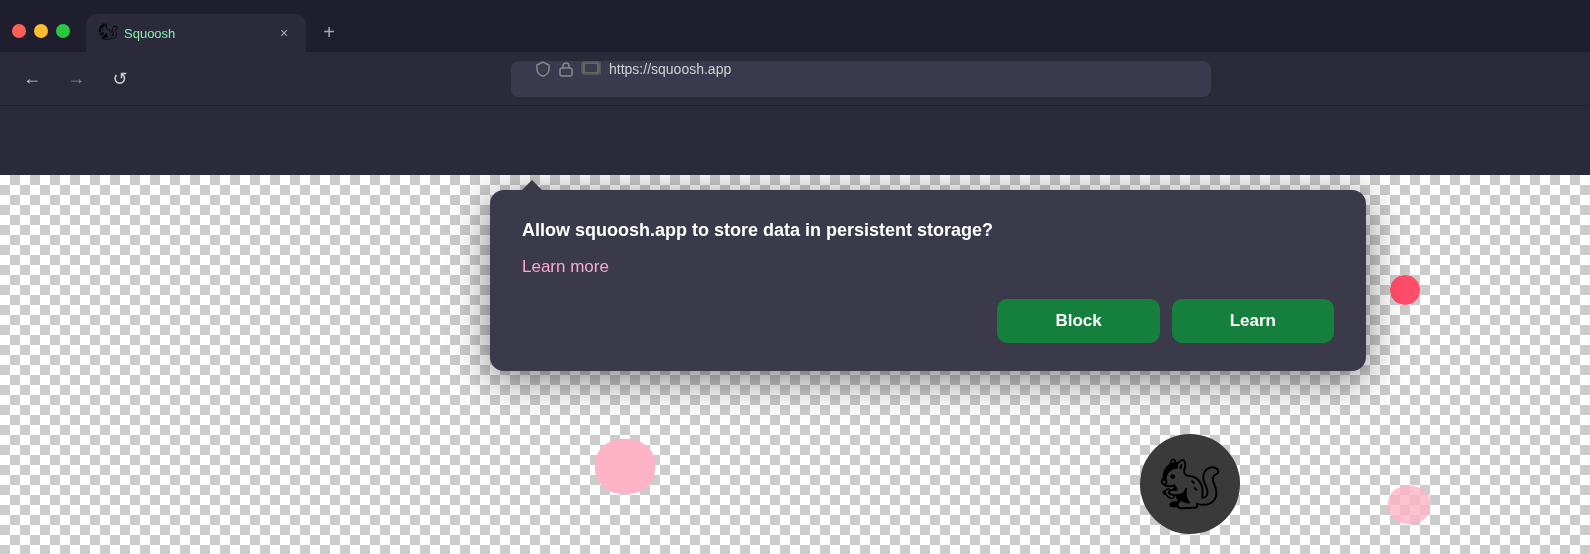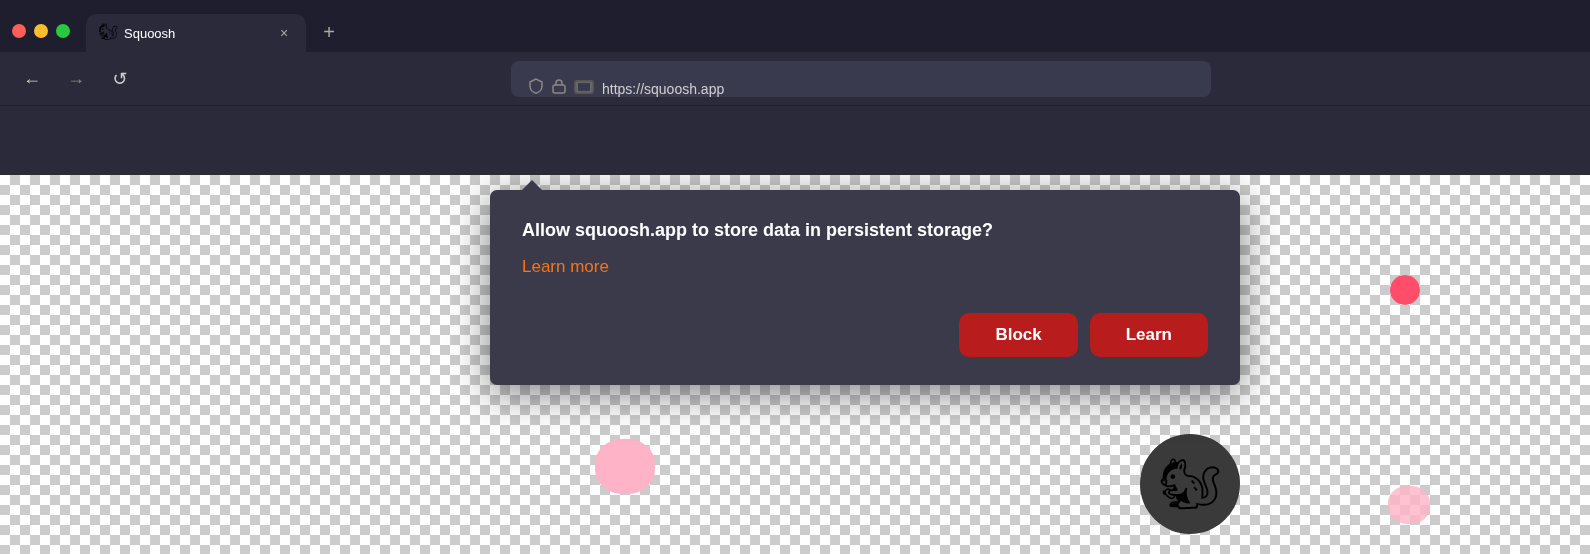--- a/index.html
+++ b/index.html
@@ -63,21 +63,21 @@
     }
 
     .tab-favicon {
       width: 18px;
       height: 18px;
       font-size: 16px;
       line-height: 1;
     }
 
     .tab-title {
-      color: #ffffff;
+      color: #86efac;
       font-size: 13px;
       font-weight: 500;
       flex: 1;
     }
 
     .tab-close-btn {
       background: none;
       border: none;
       color: #aaa;
       font-size: 14px;
@@ -130,22 +130,22 @@
       border-radius: 50%;
     }
     .nav-btn.active { color: #ccc; }
 
     .address-bar {
       flex: 1;
       background: #3a3a4e;
       border-radius: 8px;
       height: 36px;
       display: flex;
-      align-items: flex-end;
-      padding: 0 17px;
+      align-items: flex-start;
+      padding: 0 24px;
       gap: 8px;
       max-width: 700px;
       margin: 0 auto;
     }
 
     .address-icon {
       color: #888;
       font-size: 14px;
     }
 
@@ -231,60 +231,60 @@
       align-items: center;
       justify-content: center;
       overflow: hidden;
     }
 
     
     .permission-popup {
       position: absolute;
       top: 15px;
       left: 490px;
-      width: 750px;
+      width: 876px;
       background: #3a3a4a;
-      border-radius: 7px;
+      border-radius: 14px;
       padding: 28px 32px 28px 32px;
       box-shadow: 0 8px 40px rgba(0,0,0,0.5);
       z-index: 10;
     }
 
     .permission-question {
       color: #ffffff;
       font-size: 18px;
       font-weight: 600;
       margin-bottom: 14px;
       line-height: 1.4;
     }
 
     .permission-learn-more {
-      color: #f97316;
+      color: #f9a8d4;
       font-size: 17px;
       font-weight: 500;
       cursor: pointer;
       text-decoration: none;
       display: inline-block;
-      margin-bottom: 36px;
+      margin-bottom: 22px;
     }
 
     .permission-buttons {
       display: flex;
       justify-content: flex-end;
       gap: 12px;
     }
 
     .perm-btn {
-      padding: 12px 36px;
+      padding: 12px 58px;
       border-radius: 10px;
       border: none;
       font-size: 17px;
       font-weight: 600;
       cursor: pointer;
-      background: #b91c1c;
+      background: #15803d;
       color: #ffffff;
       transition: background 0.15s;
     }
 
     
     .popup-arrow {
       position: absolute;
       top: -10px;
       left: 32px;
       width: 0;

